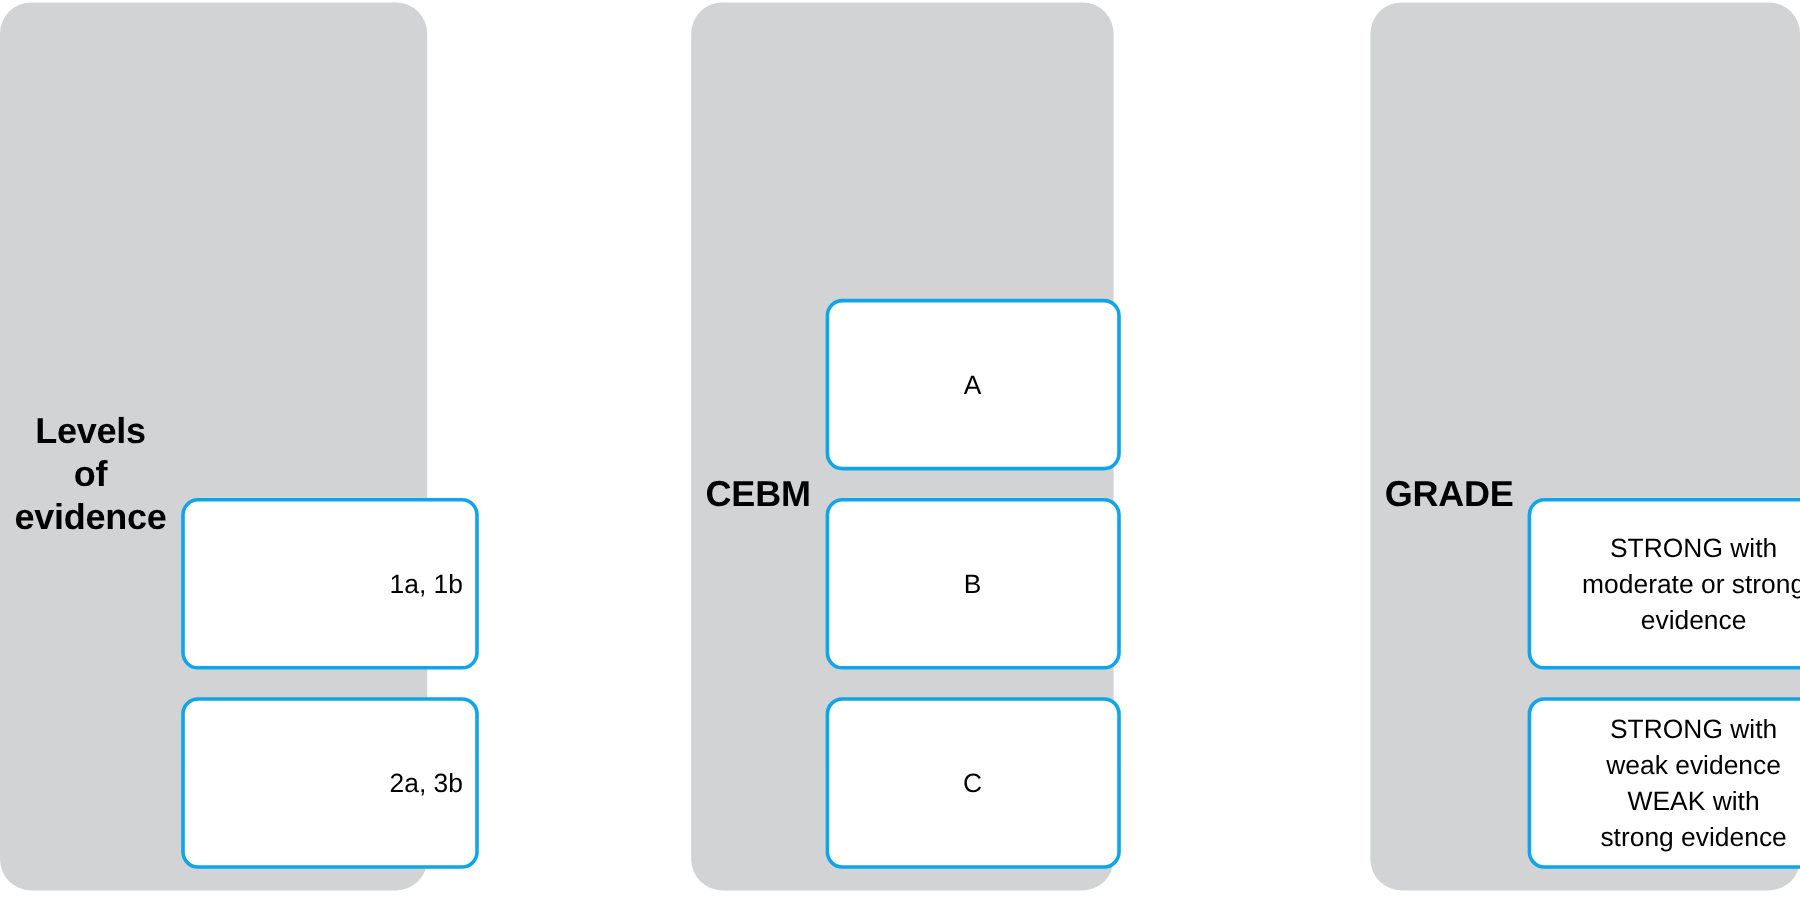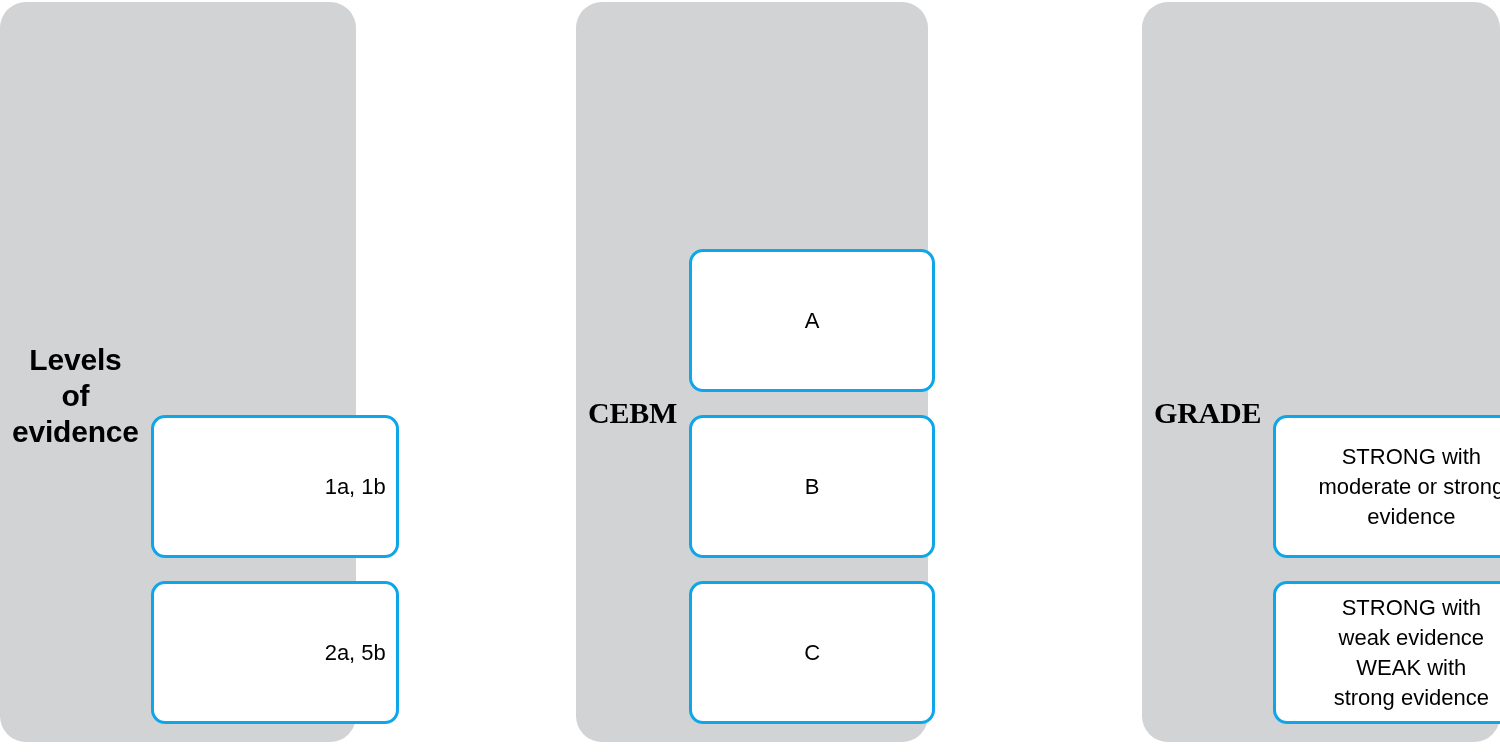--- a/index.html
+++ b/index.html
@@ -47,21 +47,21 @@
     font-size: 30px;
     line-height: 36px;
     color: #000000;
     text-align: center;
     width: 100%;
     box-sizing: border-box;
     padding: 0 12px;
     margin-top: 48px;
     letter-spacing: -0.2px;
   }
-  .col-header.one-line  { margin-top: 82px; font-family: Liberation Serif, serif; }
+  .col-header.one-line  { margin-top: 82px; }
   .col-header.two-line  { margin-top: 48px; }
   .col-header.three-line{ margin-top: 44px; }
 
   .card-stack {
     margin-top: auto;
     margin-bottom: 18px;
     display: flex;
     flex-direction: column;
     align-items: center;
     gap: 23px;
@@ -100,21 +100,21 @@
 <div id="diagram">
 
   <div class="column col-levels">
     <div class="col-header two-line">Levels of
 evidence</div>
     <div class="card-stack">
       <div class="card">
         <span class="card-text">1a, 1b</span>
       </div>
       <div class="card">
-        <span class="card-text">2a, 5b</span>
+        <span class="card-text">2a, 3b</span>
       </div>
     </div>
   </div>
 
   <div class="column col-cebm">
     <div class="col-header one-line">CEBM</div>
     <div class="card-stack">
       <div class="card">
         <span class="card-text">A</span>
       </div>

